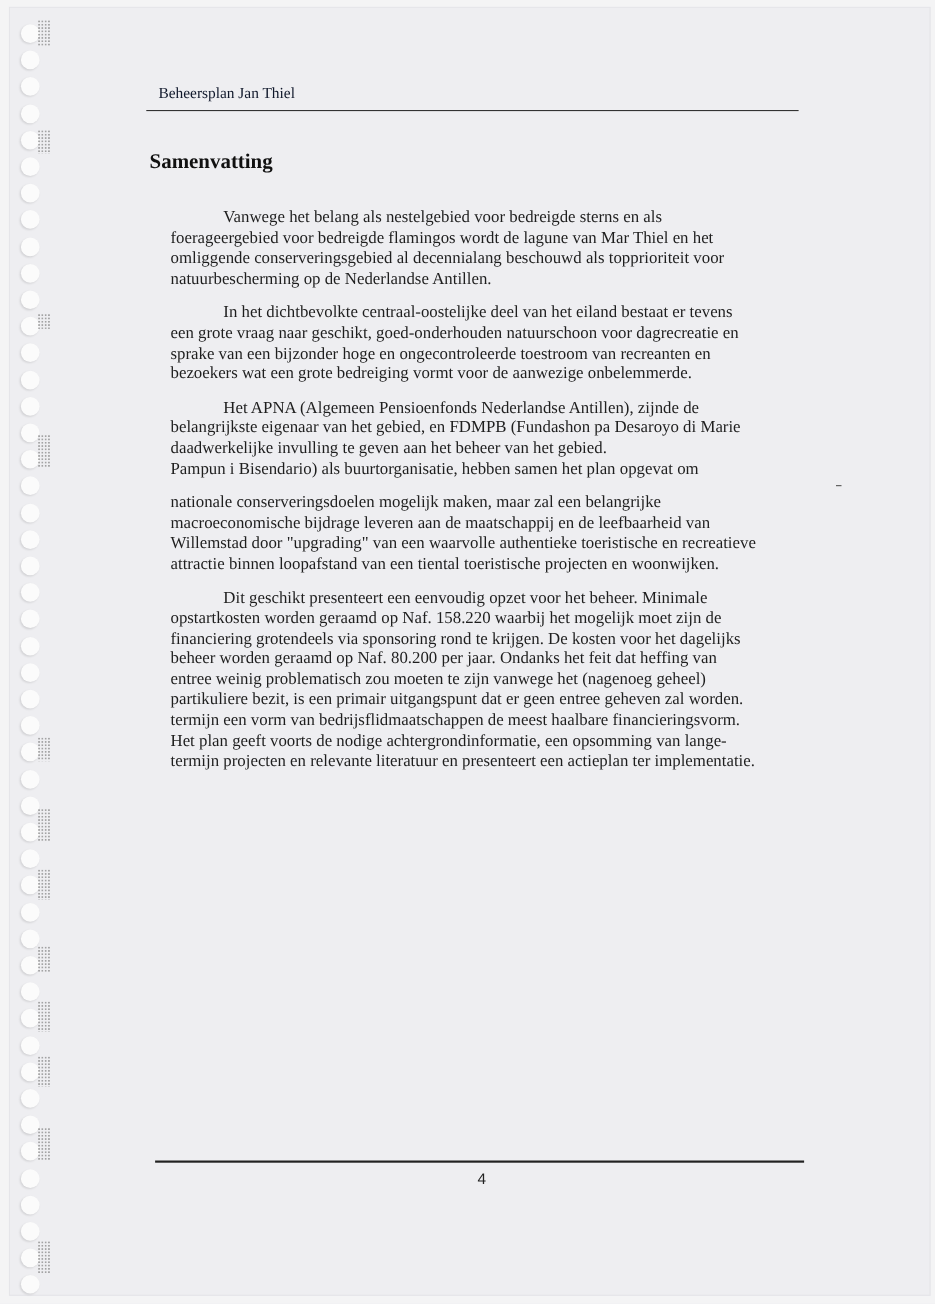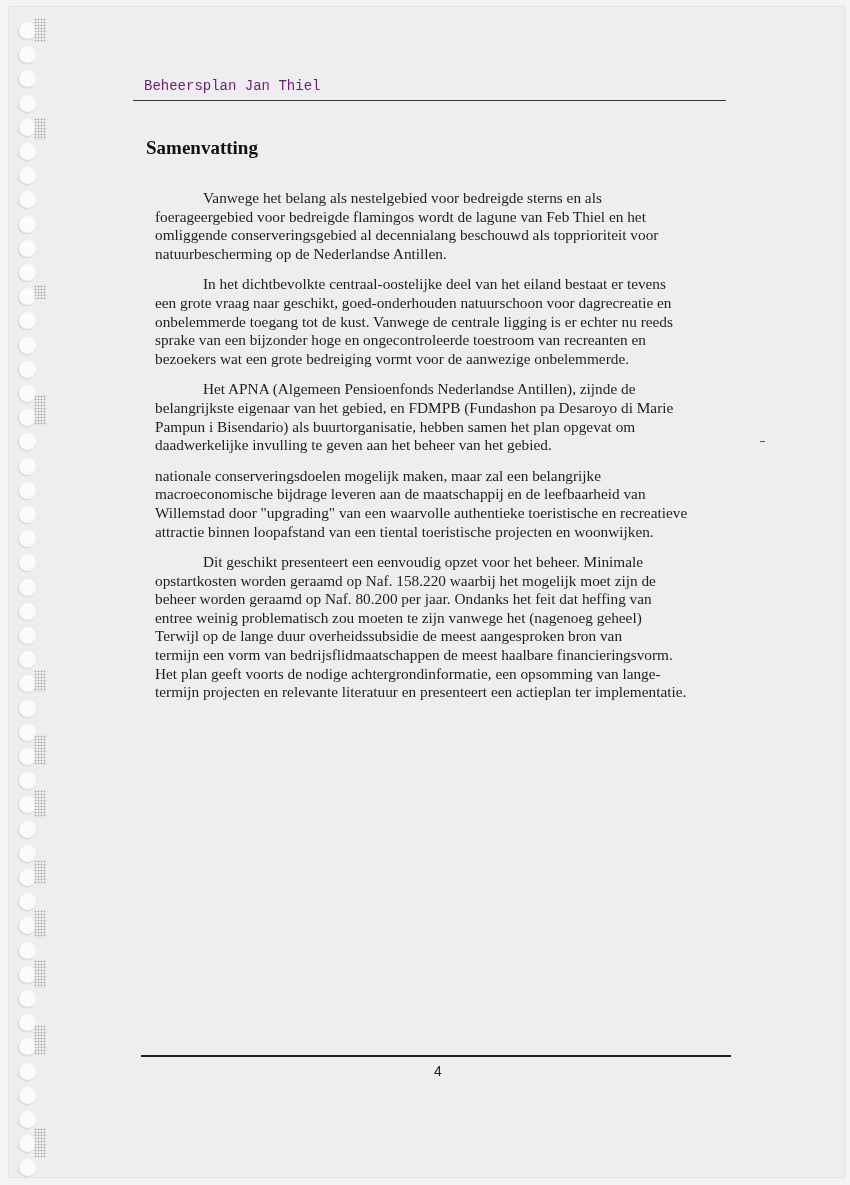--- a/index.html
+++ b/index.html
@@ -46,34 +46,33 @@
       width: 12px;
       background-image: radial-gradient(#8a8a8a 0.8px, transparent 1.1px);
       background-size: 3px 3px;
       opacity: 0.75;
     }
     .running-header {
       position: absolute;
       left: 144px;
       top: 78px;
       font-size: 14px;
-      color: #701a75;
-      font-family: Liberation Mono, monospace;
+      color: #0f172a;
     }
     .header-rule {
       position: absolute;
       left: 133px;
       top: 100px;
       width: 593px;
       height: 1px;
       background: #333;
     }
     .title {
       position: absolute;
-      left: 146px;
+      left: 136px;
       top: 137px;
       font-size: 19px;
       font-weight: bold;
       margin: 0;
       color: #111;
     }
     .body-text {
       position: absolute;
       left: 143px;
       top: 177px;
@@ -184,49 +183,49 @@
   </div>
 
 <div class="running-header">Beheersplan Jan Thiel</div>
 <div class="header-rule"></div>
 
 <h1 class="title">Samenvatting</h1>
 
 <div class="body-text">
   <p>
     <span class="line">Vanwege het belang als nestelgebied voor bedreigde sterns en als</span>
-    <span class="line" style="margin-left:-48px">foerageergebied voor bedreigde flamingos wordt de lagune van Feb Thiel en het</span>
+    <span class="line" style="margin-left:-48px">foerageergebied voor bedreigde flamingos wordt de lagune van Mar Thiel en het</span>
     <span class="line" style="margin-left:-48px">omliggende conserveringsgebied al decennialang beschouwd als topprioriteit voor</span>
     <span class="line" style="margin-left:-48px">natuurbescherming op de Nederlandse Antillen.</span>
   </p>
   <p>
     <span class="line">In het dichtbevolkte centraal-oostelijke deel van het eiland bestaat er tevens</span>
     <span class="line" style="margin-left:-48px">een grote vraag naar geschikt, goed-onderhouden natuurschoon voor dagrecreatie en</span>
-    <span class="line" style="margin-left:-48px">onbelemmerde toegang tot de kust. Vanwege de centrale ligging is er echter nu reeds</span>
     <span class="line" style="margin-left:-48px">sprake van een bijzonder hoge en ongecontroleerde toestroom van recreanten en</span>
     <span class="line" style="margin-left:-48px">bezoekers wat een grote bedreiging vormt voor de aanwezige onbelemmerde.</span>
   </p>
   <p>
     <span class="line">Het APNA (Algemeen Pensioenfonds Nederlandse Antillen), zijnde de</span>
     <span class="line" style="margin-left:-48px">belangrijkste eigenaar van het gebied, en FDMPB (Fundashon pa Desaroyo di Marie</span>
+    <span class="line" style="margin-left:-48px">daadwerkelijke invulling te geven aan het beheer van het gebied.</span>
     <span class="line" style="margin-left:-48px">Pampun i Bisendario) als buurtorganisatie, hebben samen het plan opgevat om</span>
-    <span class="line" style="margin-left:-48px">daadwerkelijke invulling te geven aan het beheer van het gebied.</span>
   </p>
   <p>
     <span class="line" style="margin-left:-48px">nationale conserveringsdoelen mogelijk maken, maar zal een belangrijke</span>
     <span class="line" style="margin-left:-48px">macroeconomische bijdrage leveren aan de maatschappij en de leefbaarheid van</span>
     <span class="line" style="margin-left:-48px">Willemstad door "upgrading" van een waarvolle authentieke toeristische en recreatieve</span>
     <span class="line" style="margin-left:-48px">attractie binnen loopafstand van een tiental toeristische projecten en woonwijken.</span>
   </p>
   <p>
     <span class="line">Dit geschikt presenteert een eenvoudig opzet voor het beheer. Minimale</span>
     <span class="line" style="margin-left:-48px">opstartkosten worden geraamd op Naf. 158.220 waarbij het mogelijk moet zijn de</span>
+    <span class="line" style="margin-left:-48px">financiering grotendeels via sponsoring rond te krijgen. De kosten voor het dagelijks</span>
     <span class="line" style="margin-left:-48px">beheer worden geraamd op Naf. 80.200 per jaar. Ondanks het feit dat heffing van</span>
     <span class="line" style="margin-left:-48px">entree weinig problematisch zou moeten te zijn vanwege het (nagenoeg geheel)</span>
-    <span class="line" style="margin-left:-48px">Terwijl op de lange duur overheidssubsidie de meest aangesproken bron van</span>
+    <span class="line" style="margin-left:-48px">partikuliere bezit, is een primair uitgangspunt dat er geen entree geheven zal worden.</span>
     <span class="line" style="margin-left:-48px">termijn een vorm van bedrijsflidmaatschappen de meest haalbare financieringsvorm.</span>
     <span class="line" style="margin-left:-48px">Het plan geeft voorts de nodige achtergrondinformatie, een opsomming van lange-</span>
     <span class="line" style="margin-left:-48px">termijn projecten en relevante literatuur en presenteert een actieplan ter implementatie.</span>
   </p>
 </div>
 
 <div class="margin-mark"></div>
 
 <div class="footer-rule"></div>
 <div class="page-number">4</div>

